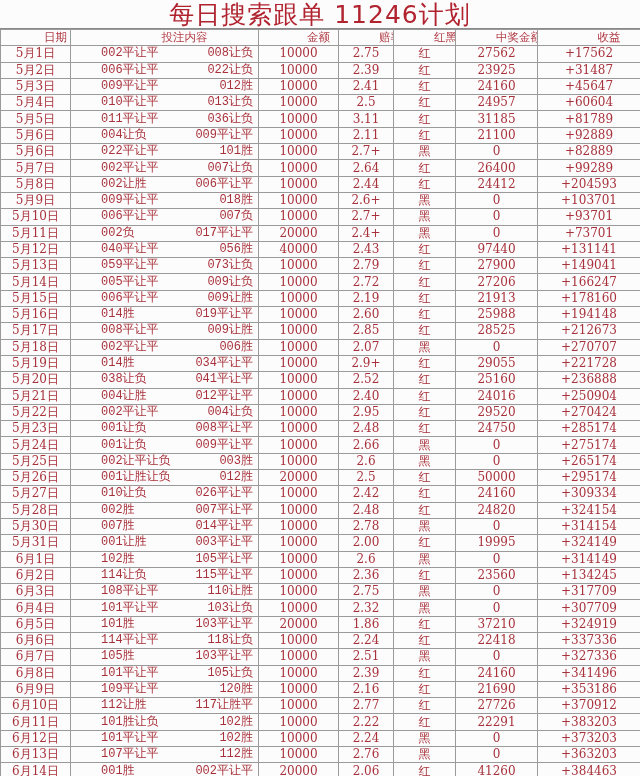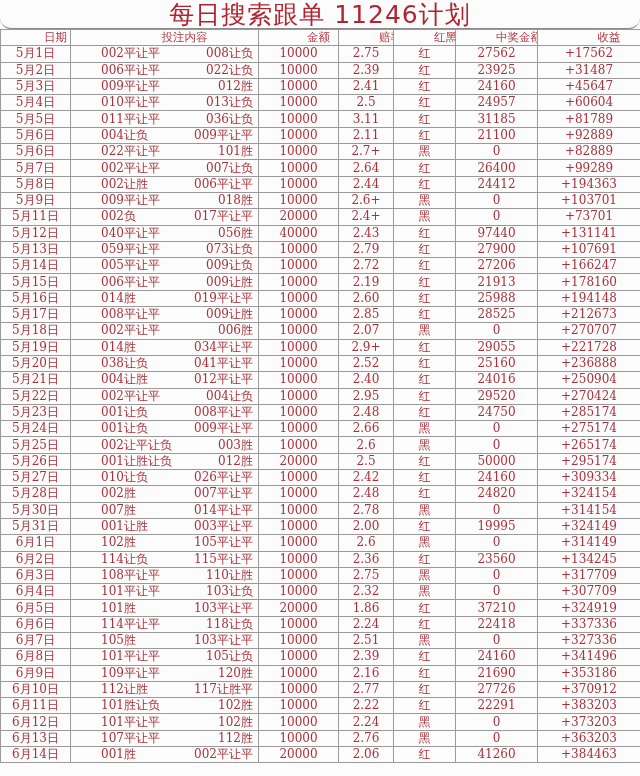--- a/index.html
+++ b/index.html
@@ -3,30 +3,29 @@
   <meta charset="utf-8">
   <style>
     html, body { margin: 0; padding: 0; background: #ffffff; }
     body { width: 640px; height: 776px; overflow: hidden; font-family: "DejaVu Serif", "Liberation Serif", serif; }
     .sheet { position: relative; width: 640px; height: 776px; background: #fdfcfc; }
     .title {
       height: 28px; line-height: 30px; text-align: center;
       font-size: 25px; color: #b0232f; letter-spacing: 1px;
       font-family: "DejaVu Sans", "Liberation Sans", sans-serif;
       border-bottom: 1px solid #8a8a8a;
-      border-radius: 11px;
     }
     table { border-collapse: collapse; width: 640px; table-layout: fixed; }
     td, th {
       border: 1px solid #9a9a9a; padding: 0; height: 15.3px; line-height: 15px;
       font-size: 12px; color: #a8323c; text-align: center; font-weight: normal;
       white-space: nowrap; overflow: hidden;
     }
     th { color: #b03a44; font-family: "DejaVu Sans", "Liberation Sans", sans-serif; font-size: 11.5px; padding-left: 40px; }
-    td.content { text-align: left; }
+    td.content { text-align: left; font-family: Liberation Mono, monospace; }
     .c1 { display: inline-block; width: 92px; padding-left: 30px; }
     .c2 { display: inline-block; width: 60px; text-align: right; }
   </style>
 </head>
 <body>
 
 <div class="sheet">
   <div class="title">每日搜索跟单 11246计划</div>
   <table>
     <colgroup>
@@ -122,30 +121,39 @@
           <td>26400</td>
           <td>+99289</td>
         </tr>
         <tr>
           <td>5月8日</td>
           <td class="content"><span class="c1">002让胜</span><span class="c2">006平让平</span></td>
           <td>10000</td>
           <td>2.44</td>
           <td>红</td>
           <td>24412</td>
-          <td>+194363</td>
+          <td>+204593</td>
         </tr>
         <tr>
           <td>5月9日</td>
           <td class="content"><span class="c1">009平让平</span><span class="c2">018胜</span></td>
           <td>10000</td>
           <td>2.6+</td>
           <td>黑</td>
           <td>0</td>
           <td>+103701</td>
+        </tr>
+        <tr>
+          <td>5月10日</td>
+          <td class="content"><span class="c1">006平让平</span><span class="c2">007负</span></td>
+          <td>10000</td>
+          <td>2.7+</td>
+          <td>黑</td>
+          <td>0</td>
+          <td>+93701</td>
         </tr>
         <tr>
           <td>5月11日</td>
           <td class="content"><span class="c1">002负</span><span class="c2">017平让平</span></td>
           <td>20000</td>
           <td>2.4+</td>
           <td>黑</td>
           <td>0</td>
           <td>+73701</td>
         </tr>
@@ -158,21 +166,21 @@
           <td>97440</td>
           <td>+131141</td>
         </tr>
         <tr>
           <td>5月13日</td>
           <td class="content"><span class="c1">059平让平</span><span class="c2">073让负</span></td>
           <td>10000</td>
           <td>2.79</td>
           <td>红</td>
           <td>27900</td>
-          <td>+107691</td>
+          <td>+149041</td>
         </tr>
         <tr>
           <td>5月14日</td>
           <td class="content"><span class="c1">005平让平</span><span class="c2">009让负</span></td>
           <td>10000</td>
           <td>2.72</td>
           <td>红</td>
           <td>27206</td>
           <td>+166247</td>
         </tr>

